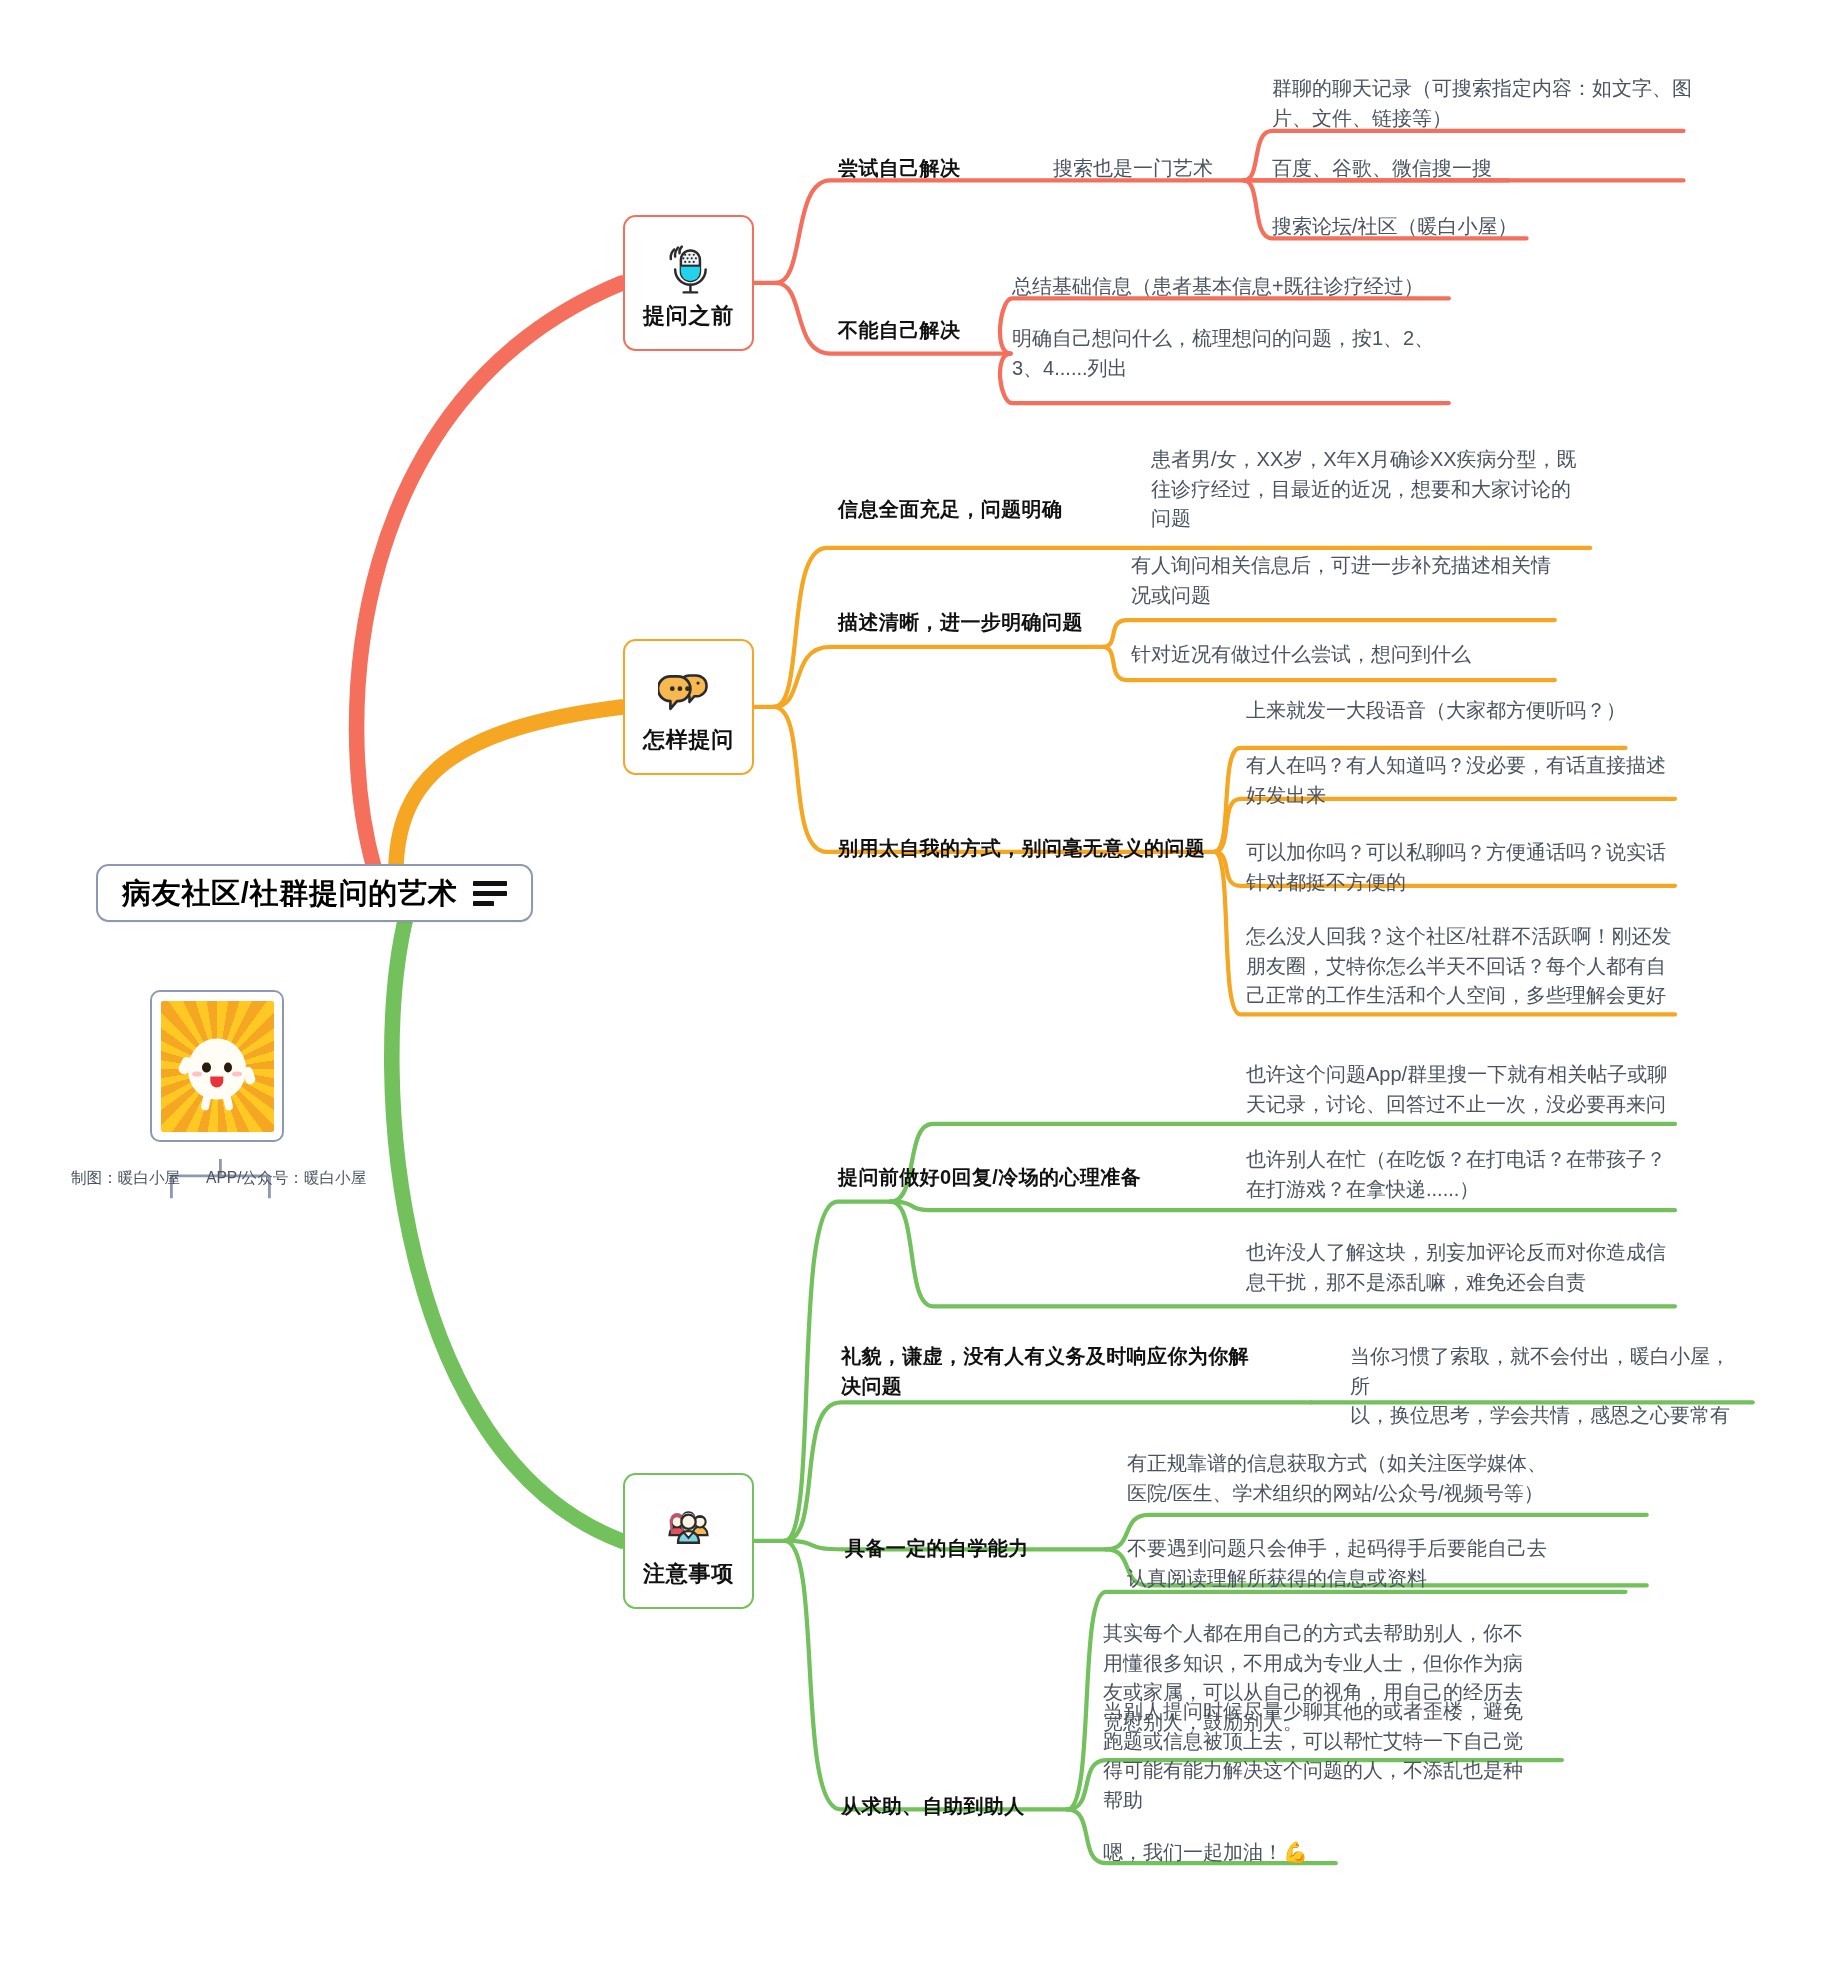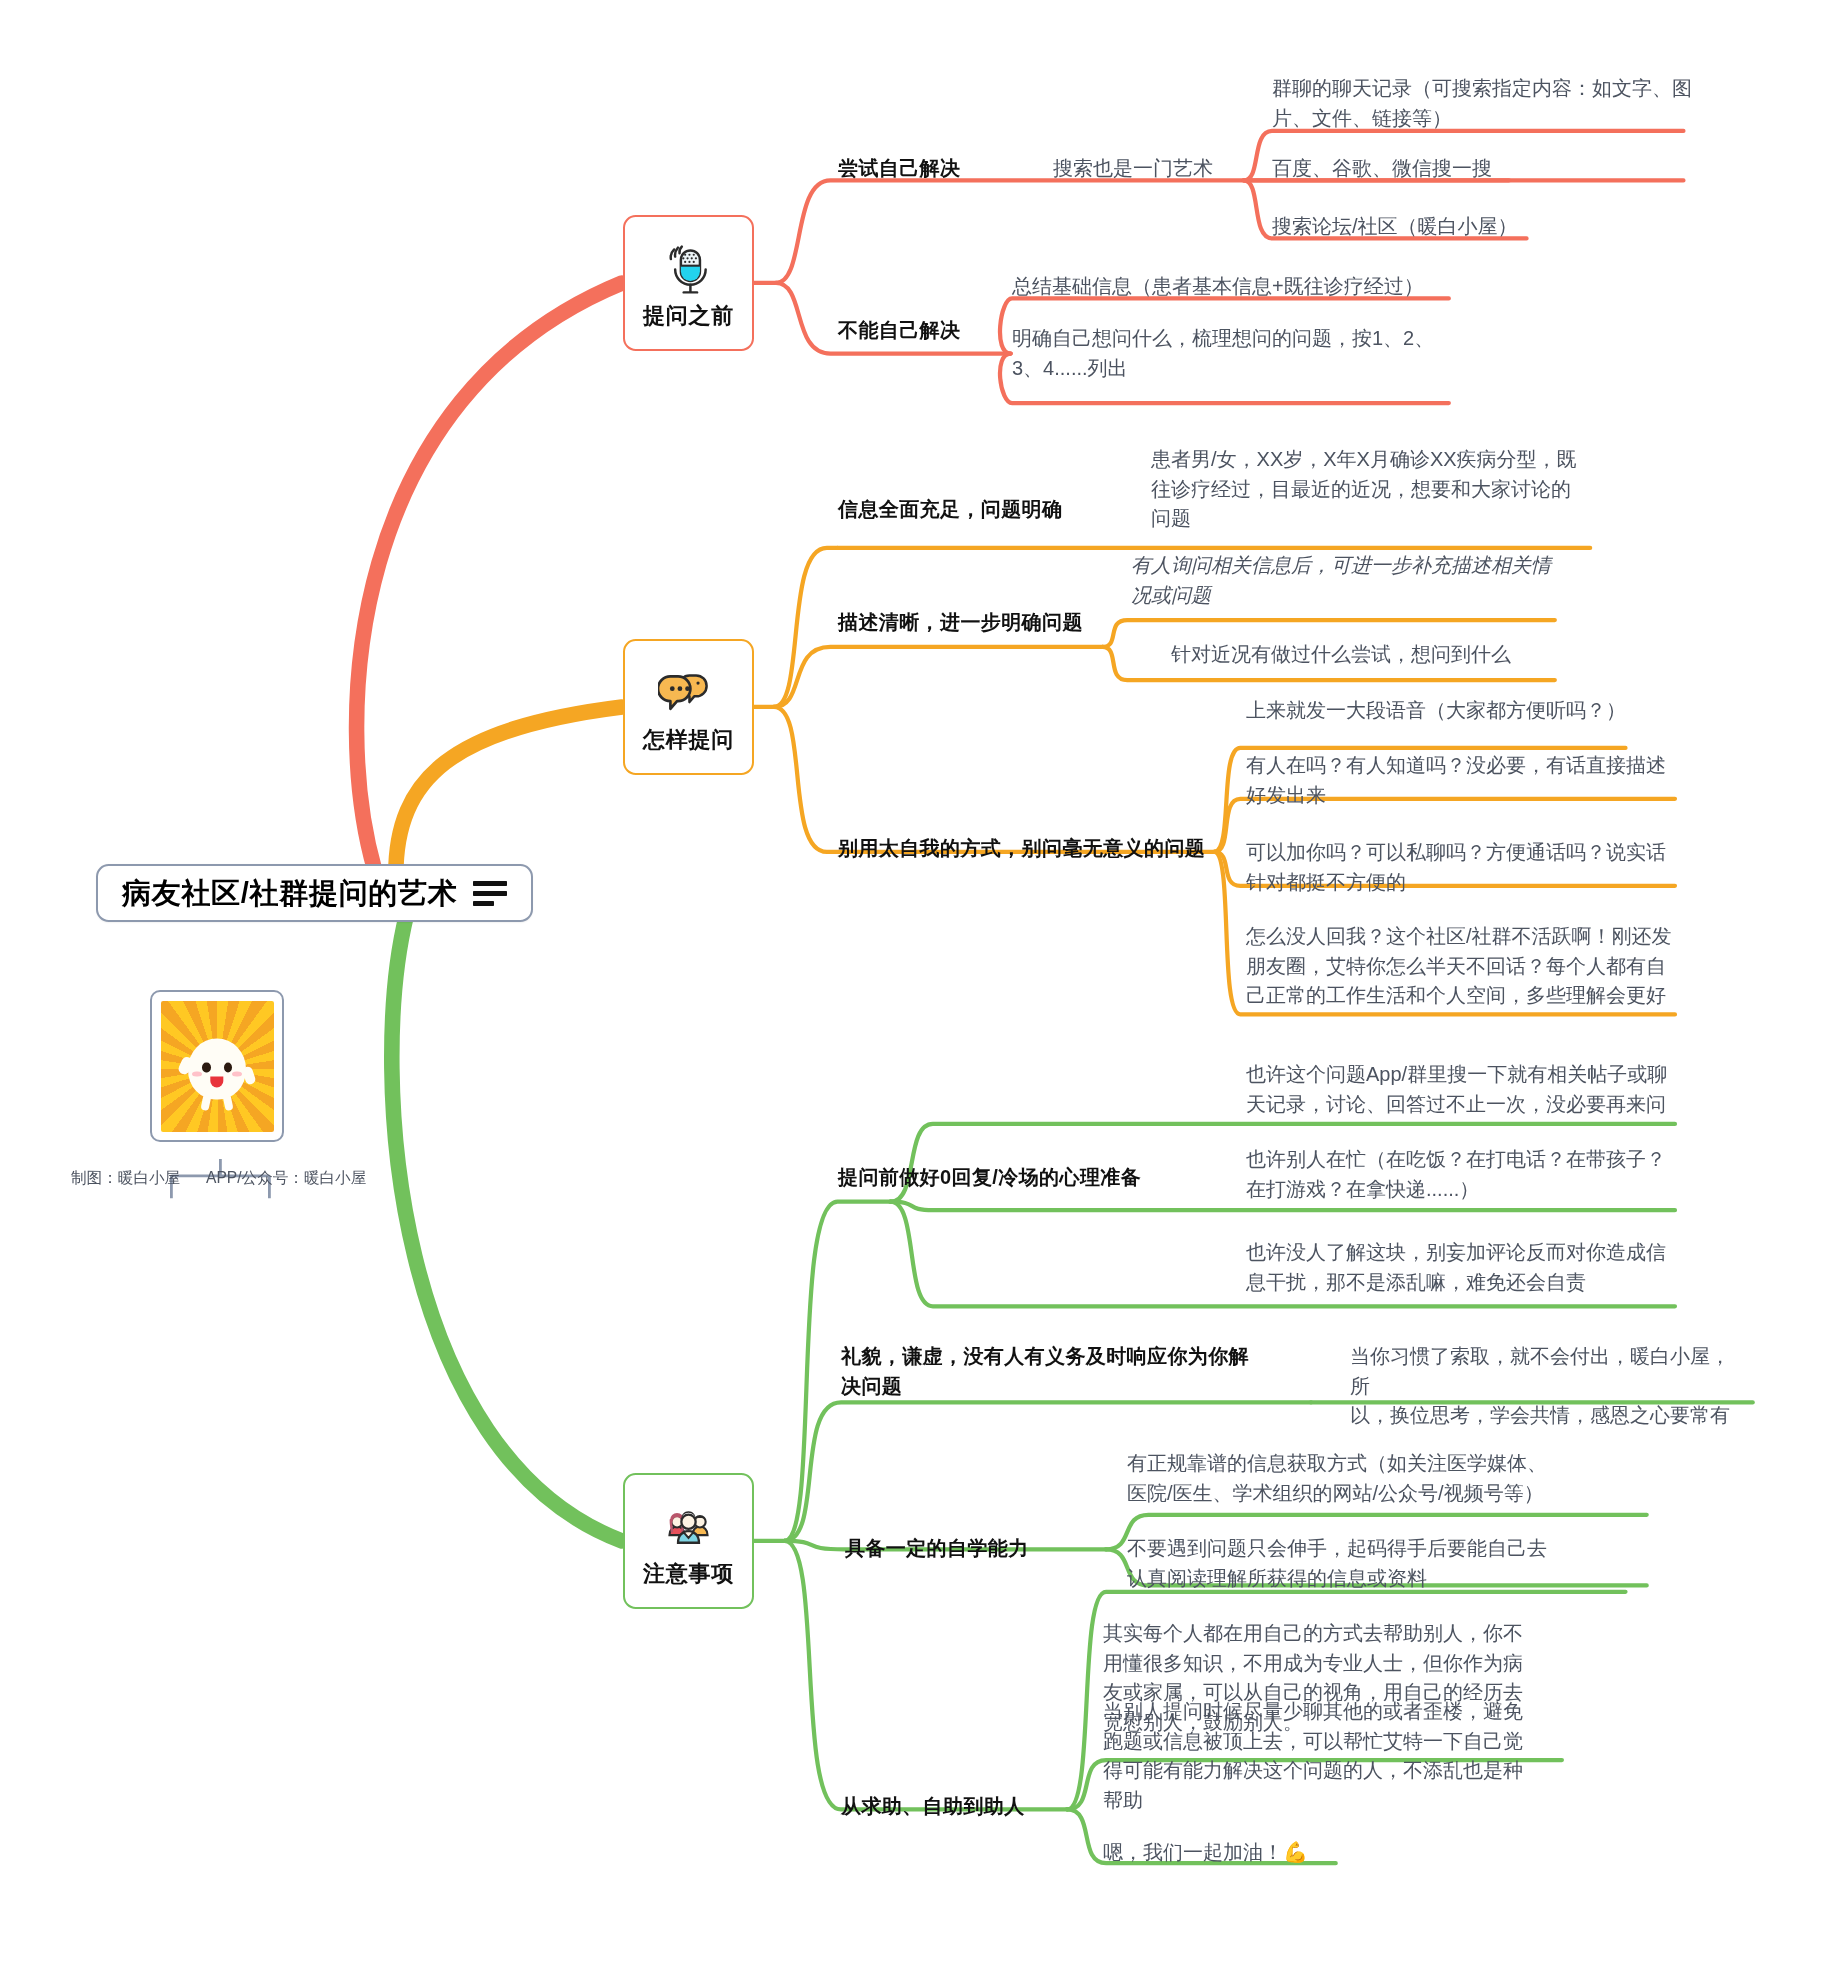--- a/index.html
+++ b/index.html
@@ -257,23 +257,23 @@
   <div class="lbl" style="left:1012px; top:272px;">总结基础信息（患者基本信息+既往诊疗经过）</div>
   <div class="lbl" style="left:1012px; top:324px; width:438px;">明确自己想问什么，梳理想问的问题，按1、2、
 3、4......列出</div>
 
   <div class="lbl bold" style="left:838px; top:495px;">信息全面充足，问题明确</div>
   <div class="lbl" style="left:1151px; top:445px; width:452px;">患者男/女，XX岁，X年X月确诊XX疾病分型，既
 往诊疗经过，目最近的近况，想要和大家讨论的
 问题</div>
 
   <div class="lbl bold" style="left:838px; top:608px;">描述清晰，进一步明确问题</div>
-  <div class="lbl" style="left:1131px; top:551px; width:445px;font-style:italic;">有人询问相关信息后，可进一步补充描述相关情
+  <div class="lbl" style="left:1131px; top:551px; width:445px;">有人询问相关信息后，可进一步补充描述相关情
 况或问题</div>
-  <div class="lbl" style="left:1131px; top:640px;margin-left:40px;">针对近况有做过什么尝试，想问到什么</div>
+  <div class="lbl" style="left:1131px; top:640px;">针对近况有做过什么尝试，想问到什么</div>
 
   <div class="lbl bold" style="left:838px; top:834px;">别用太自我的方式，别问毫无意义的问题</div>
   <div class="lbl" style="left:1246px; top:696px;">上来就发一大段语音（大家都方便听吗？）</div>
   <div class="lbl" style="left:1246px; top:751px; width:438px;">有人在吗？有人知道吗？没必要，有话直接描述
 好发出来</div>
   <div class="lbl" style="left:1246px; top:838px; width:438px;">可以加你吗？可以私聊吗？方便通话吗？说实话
 针对都挺不方便的</div>
   <div class="lbl" style="left:1246px; top:922px; width:438px;">怎么没人回我？这个社区/社群不活跃啊！刚还发
 朋友圈，艾特你怎么半天不回话？每个人都有自
 己正常的工作生活和个人空间，多些理解会更好</div>

